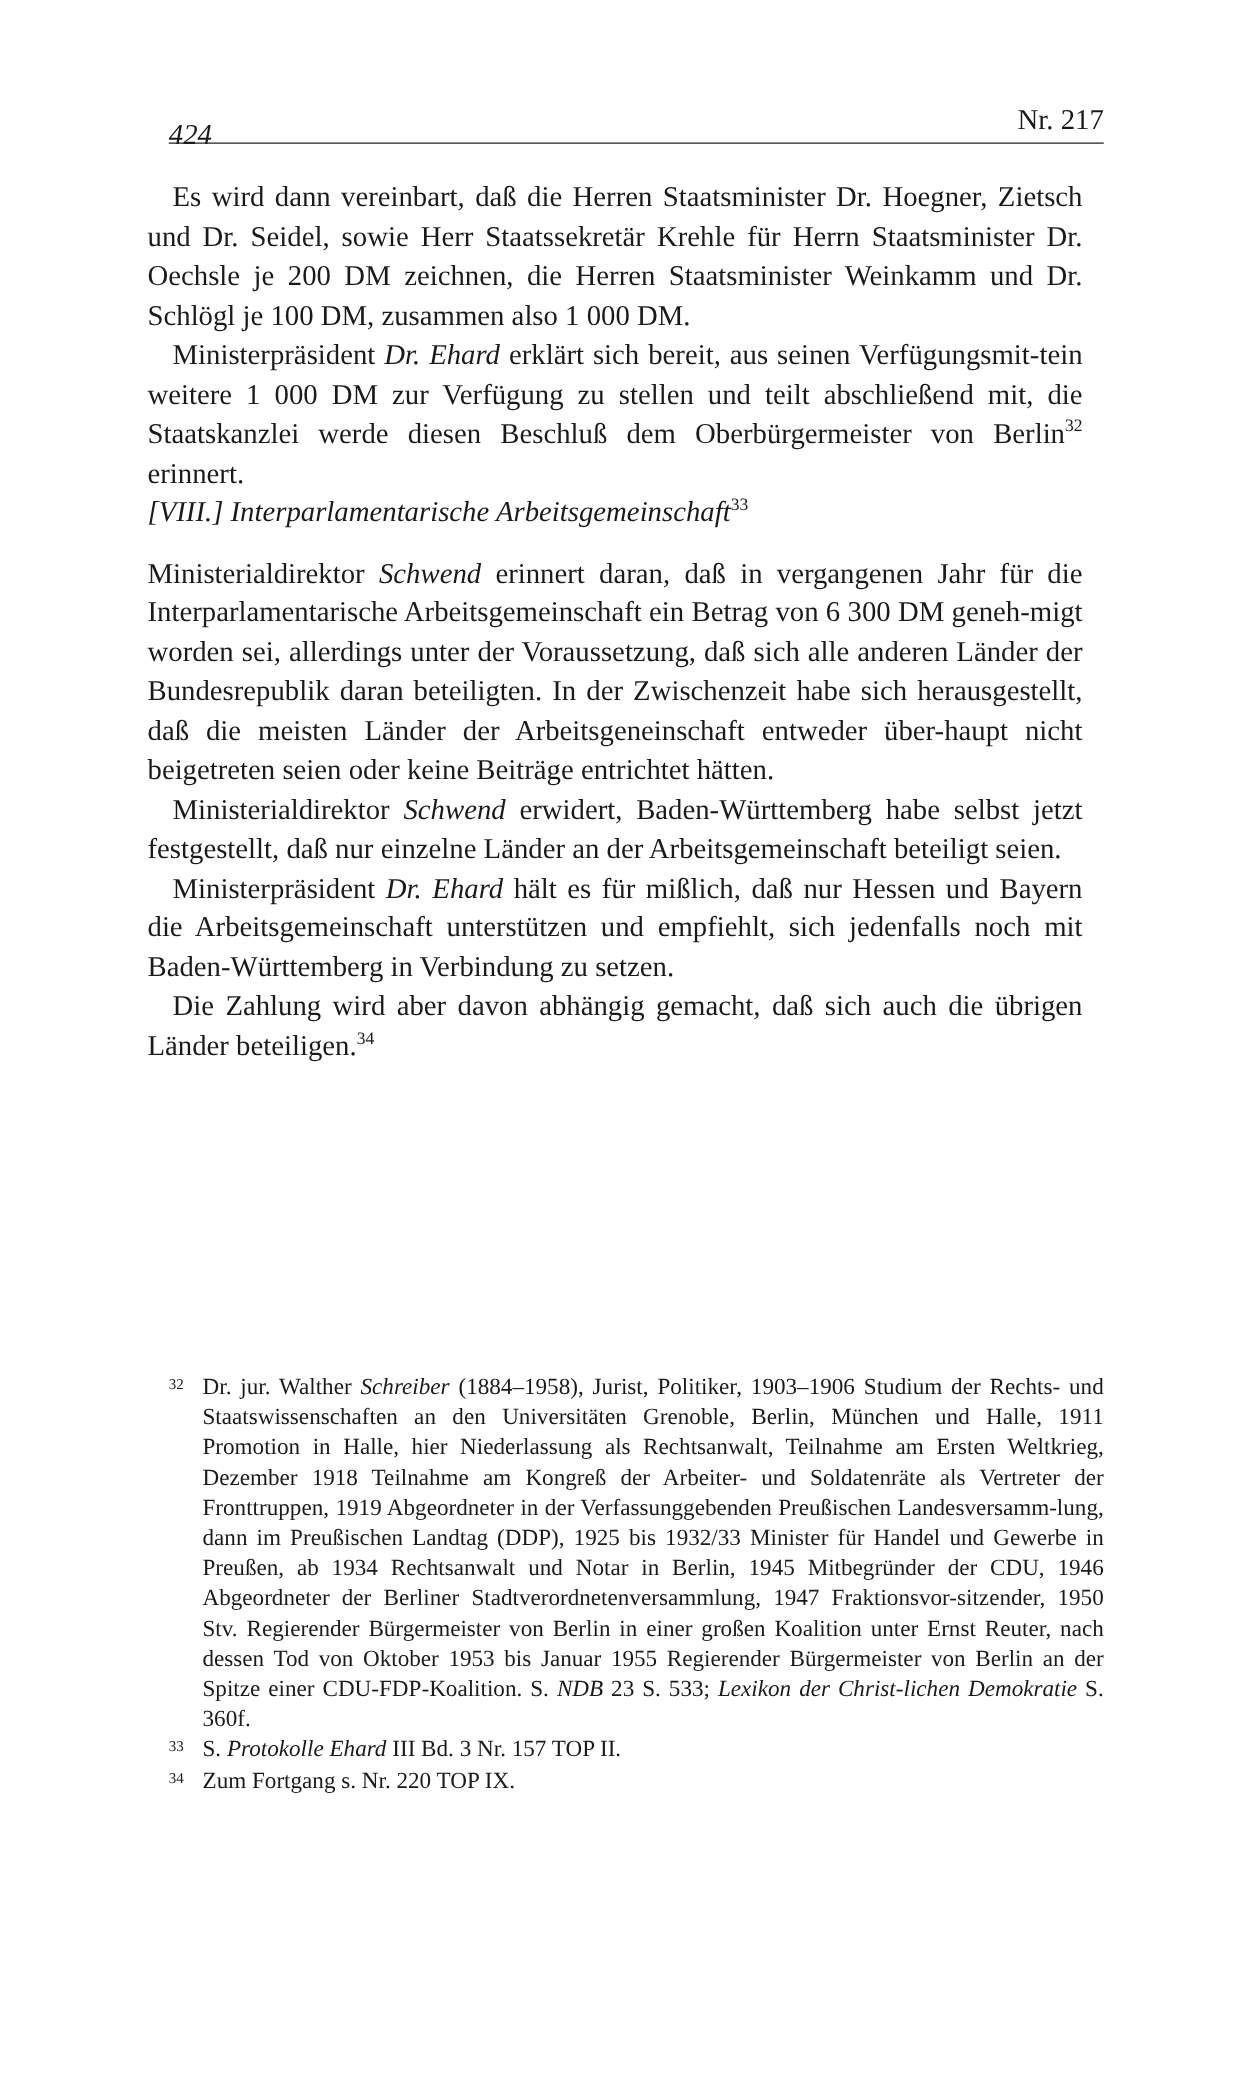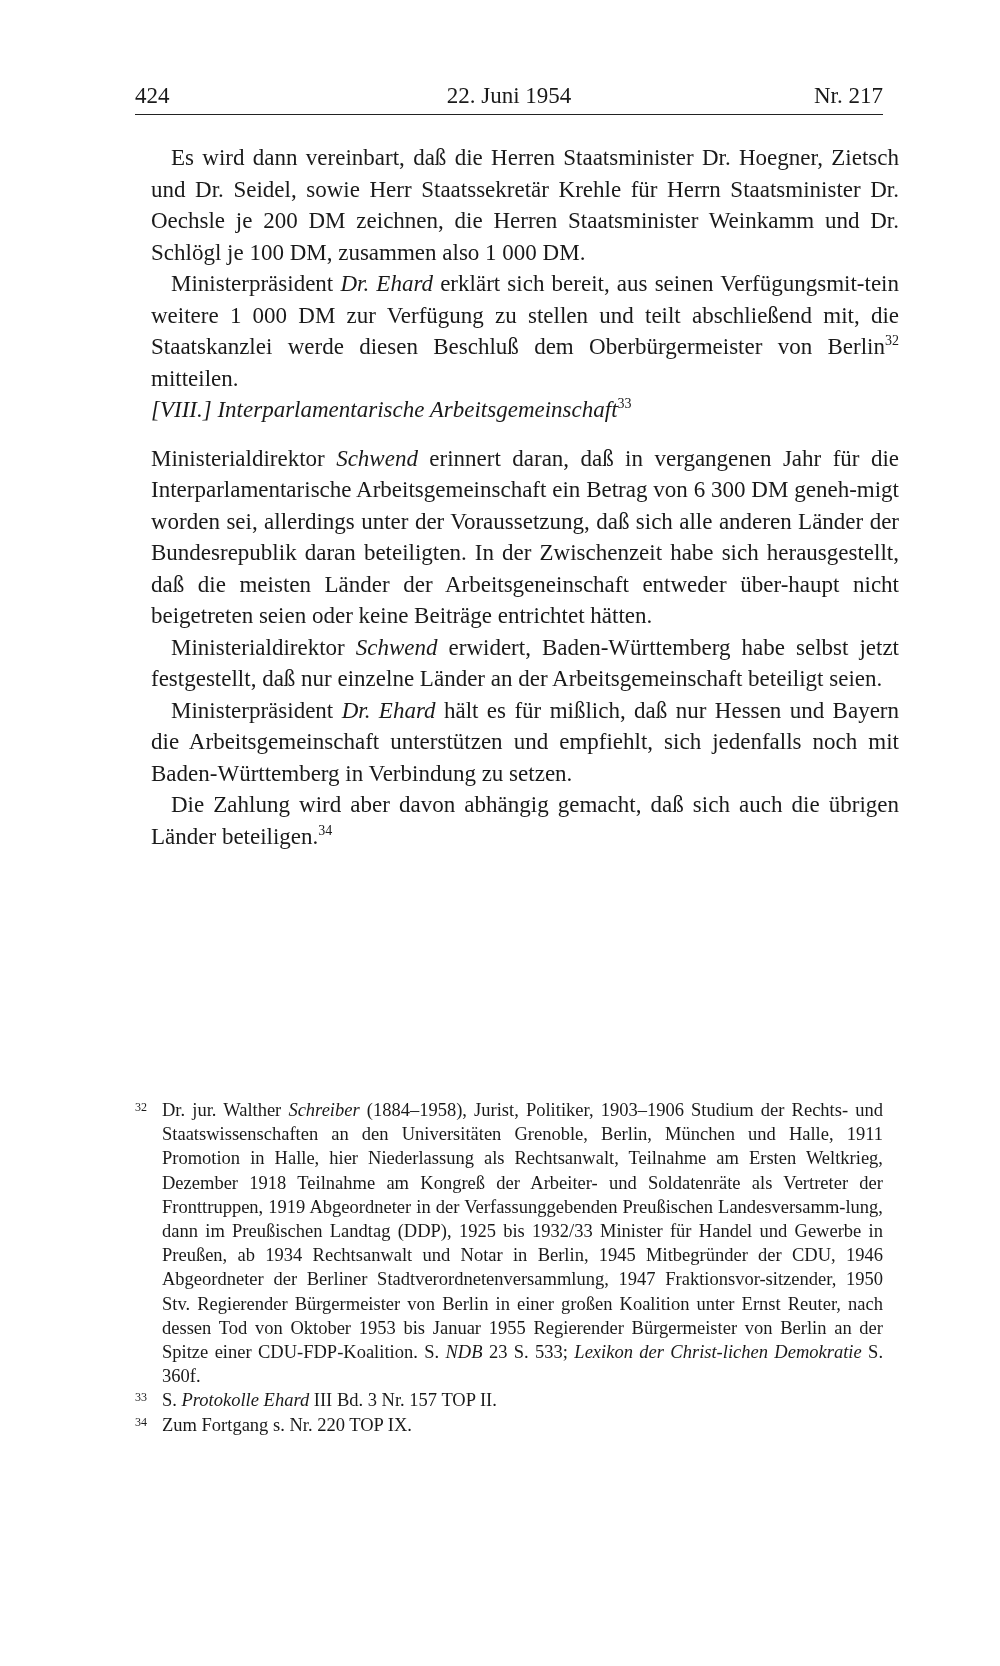--- a/index.html
+++ b/index.html
@@ -14,27 +14,27 @@
     .page-header {
       position: absolute;
       left: 135px;
       top: 82px;
       width: 748px;
       height: 32px;
       font-size: 23px;
       line-height: 28px;
       border-bottom: 1.3px solid #222;
     }
-    .page-header .num { position: absolute; left: 0; top: 0; }
+    .page-header .num { position: absolute; left: 0; top: 12px; font-style: italic; }
     .page-header .date { position: absolute; left: 0; right: 0; top: 0; text-align: center; }
     .page-header .nr { position: absolute; right: 0; top: 0; }
 
     .main {
       position: absolute;
-      left: 151px;
+      left: 118px;
       top: 142px;
       width: 748px;
       font-size: 23px;
       line-height: 31.5px;
       text-align: justify;
     }
     .main p { margin: 0; text-indent: 20px; hyphens: manual; }
     .main p.noindent { text-indent: 0; margin-top: 17px; }
     .main .heading { margin-top: 0; text-indent: 0; }
     .main em { font-style: italic; }
@@ -55,28 +55,27 @@
       left: 0;
       top: -3px;
       font-size: 12px;
     }
   </style>
 </head>
 <body>
 
 <div class="page-header">
   <span class="num">424</span>
-  <span class="date">22. Juni 1954</span>
   <span class="nr">Nr. 217</span>
 </div>
 
 <div class="main">
   <p>Es wird dann vereinbart, daß die Herren Staatsminister Dr. Hoegner, Zietsch und Dr. Seidel, sowie Herr Staatssekretär Krehle für Herrn Staatsminister Dr. Oechsle je 200 DM zeichnen, die Herren Staatsminister Weinkamm und Dr. Schlögl je 100 DM, zusammen also 1 000 DM.</p>
 
-  <p><span>Ministerpräsident </span><em>Dr. Ehard</em><span> erklärt sich bereit, aus seinen Verfügungsmit-tein weitere 1 000 DM zur Verfügung zu stellen und teilt abschließend mit, die Staatskanzlei werde diesen Beschluß dem Oberbürgermeister von Berlin</span><sup>32</sup><span> mitteilen.</span></p>
+  <p><span>Ministerpräsident </span><em>Dr. Ehard</em><span> erklärt sich bereit, aus seinen Verfügungsmit-tein weitere 1 000 DM zur Verfügung zu stellen und teilt abschließend mit, die Staatskanzlei werde diesen Beschluß dem Oberbürgermeister von Berlin</span><sup>32</sup><span> erinnert.</span></p>
 
   <p class="heading"><em>[VIII.]</em><em> Interparlamentarische Arbeitsgemeinschaft</em><sup>33</sup></p>
 
   <p class="noindent"><span>Ministerialdirektor </span><em>Schwend</em><span> erinnert daran, daß in vergangenen Jahr für die Interparlamentarische Arbeitsgemeinschaft ein Betrag von 6 300 DM geneh-migt worden sei, allerdings unter der Voraussetzung, daß sich alle anderen Länder der Bundesrepublik daran beteiligten. In der Zwischenzeit habe sich herausgestellt, daß die meisten Länder der Arbeitsgeneinschaft entweder über-haupt nicht beigetreten seien oder keine Beiträge entrichtet hätten.</span></p>
 
   <p><span>Ministerialdirektor </span><em>Schwend</em><span> erwidert, Baden-Württemberg habe selbst jetzt festgestellt, daß nur einzelne Länder an der Arbeitsgemeinschaft beteiligt seien.</span></p>
 
   <p><span>Ministerpräsident </span><em>Dr. Ehard</em><span> hält es für mißlich, daß nur Hessen und Bayern die Arbeitsgemeinschaft unterstützen und empfiehlt, sich jedenfalls noch mit Baden-Württemberg in Verbindung zu setzen.</span></p>
 
 

